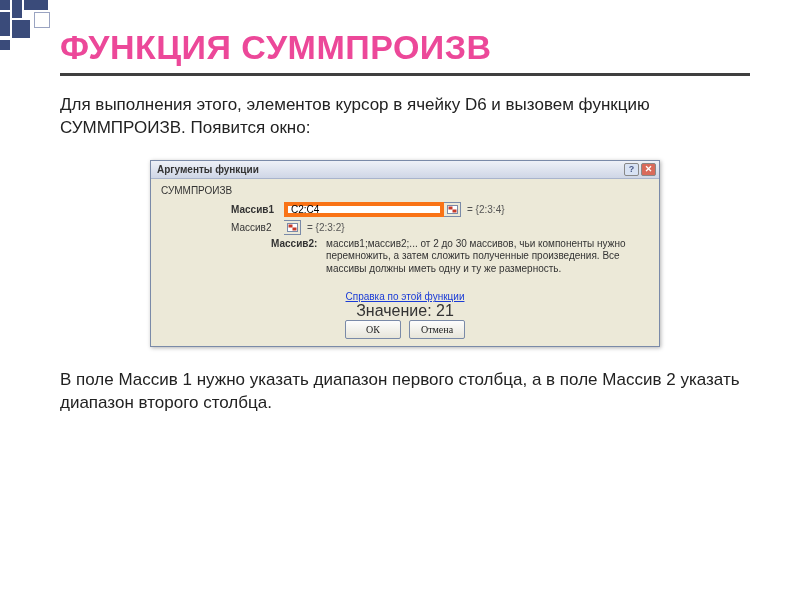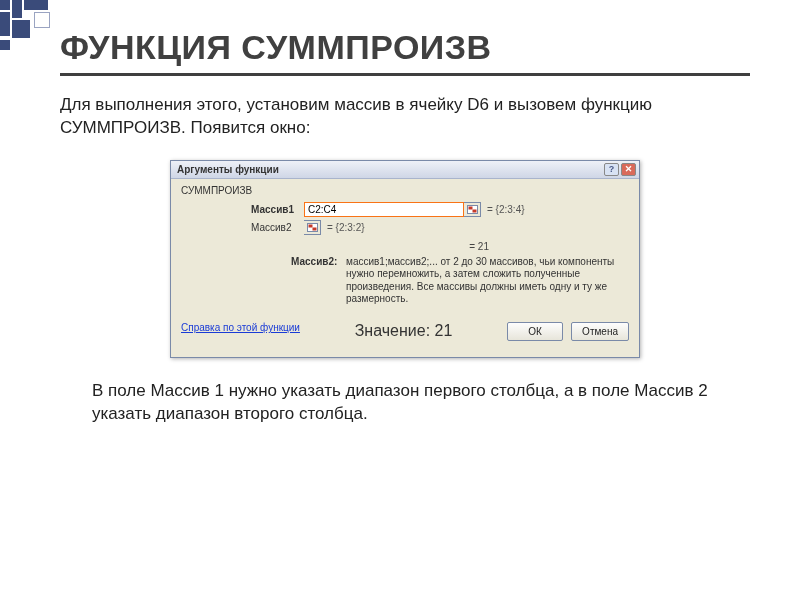--- a/index.html
+++ b/index.html
@@ -20,38 +20,38 @@
   .sq.s5 { left: 12px; top: 20px; width: 18px; height: 18px; }
   .sq.s6 { left: 0; top: 40px; width: 10px; height: 10px; }
   .sq-outline { position: absolute; border: 1px solid #9aa4c2; background: transparent; }
   .sq-outline.o1 { left: 34px; top: 12px; width: 16px; height: 16px; }
 
   .slide { padding: 28px 50px 0 60px; }
 
   .title {
     font-size: 34px;
     font-weight: 700;
-    color: #404040;
+    color: #ec4899;
     letter-spacing: 0.5px;
     border-bottom: 3px solid #3f3f3f;
     padding-bottom: 6px;
     margin-bottom: 18px;
   }
   .para {
     font-size: 17px;
     color: #222;
     line-height: 1.35;
     margin-bottom: 20px;
   }
-  .para.bottom { margin-top: 22px; margin-left: 32px; }
+  .para.bottom { margin-top: 22px; }
 
   
   .dialog-wrap { display: flex; justify-content: center; }
   .dialog {
-    width: 470px;
+    width: 510px;
     border: 1px solid #7a8aa8;
     font-family: Tahoma, Arial, sans-serif;
     font-size: 10px;
     background: #ece9d8;
     box-shadow: 1px 1px 4px rgba(0,0,0,0.3);
   }
   .dlg-title {
     height: 18px;
     background: linear-gradient(#eef1f7, #cfd6e6);
     display: flex; align-items: center; justify-content: space-between;
@@ -63,29 +63,29 @@
   .dlg-btn {
     width: 15px; height: 13px;
     display: flex; align-items: center; justify-content: center;
     font-size: 9px; font-weight: 700;
     border: 1px solid #888; border-radius: 2px;
     cursor: pointer;
   }
   .dlg-btn.help { background: #d8e2f3; color: #4a5a88; }
   .dlg-btn.close { background: #d96a5a; color: #fff; }
 
-  .dlg-body { padding: 6px 10px 16px 10px; background: #ece9d8; }
+  .dlg-body { padding: 6px 10px 7px 10px; background: #ece9d8; }
   .fn-name { font-size: 10px; color: #333; margin-bottom: 6px; }
   .args { padding-left: 70px; }
   .arg-row { display: flex; align-items: center; margin-bottom: 3px; }
   .arg-label { width: 53px; text-align: left; font-size: 10px; color: #333; padding-right: 4px; }
   .arg-label.bold { font-weight: 700; }
   .arg-input {
     width: 160px; height: 15px;
-    border: 1px solid #f97316;
+    border: 4px solid #f97316;
     background: #fff;
     font-size: 10px;
     padding: 0 3px;
     display: flex; align-items: center;
     color: #000;
   }
   .arg-ref {
     width: 17px; height: 15px; margin-left: 0;
     border: 1px solid #7a8aa8; border-left: none;
     background: #ece9d8;
@@ -95,24 +95,24 @@
   .arg-ref svg { display: block; }
   .arg-eq { margin-left: 6px; font-size: 10px; color: #555; }
   .arg-eq.ph { color: #b7a98a; }
 
   .result-line { text-align: right; padding-right: 140px; margin: 6px 0 4px 0; font-size: 10px; color: #444; }
   .desc { font-size: 10px; color: #333; margin-bottom: 10px; line-height: 1.2; }
   .arg-help { display: flex; font-size: 10px; color: #333; margin-bottom: 14px; padding-left: 110px; line-height: 1.25; }
   .arg-help-label { font-weight: 700; width: 55px; flex: 0 0 55px; }
   .arg-help-text { flex: 1; }
 
-  .dlg-footer { display: flex; align-items: flex-start; justify-content: space-between; padding-top: 2px; }
+  .dlg-footer { display: flex; align-items: center; justify-content: space-between; padding-top: 2px; flex-direction: column; }
   .help-link { color: #1a3bd6; text-decoration: underline; font-size: 10px; cursor: pointer; }
   .value-text { font-size: 16px; color: #333; }
-  .btns { display: flex; gap: 8px; }
+  .btns { display: flex; gap: 8px; font-family: Liberation Serif, serif; }
   .win-btn {
     height: 19px; min-width: 56px;
     border: 1px solid #7a8aa8; border-radius: 2px;
     background: linear-gradient(#fdfdfd, #e7e5da);
     font-size: 10px; color: #222;
     display: flex; align-items: center; justify-content: center;
     cursor: pointer; padding: 0 10px;
   }
 </style>
 </head>
@@ -124,21 +124,21 @@
     <div class="sq s3"></div>
   <div class="sq s4"></div>
     <div class="sq s5"></div>
     <div class="sq s6"></div>
   <div class="sq-outline o1"></div>
 </div>
 
 <div class="slide">
   <h1 class="title">ФУНКЦИЯ СУММПРОИЗВ</h1>
 
-  <p class="para">Для выполнения этого, установим массив в ячейку  D6 и вызовем функцию СУММПРОИЗВ. Появится окно:</p>
+  <p class="para">Для выполнения этого, элементов курсор в ячейку  D6 и вызовем функцию СУММПРОИЗВ. Появится окно:</p>
 
   <div class="dialog-wrap">
     <div class="dialog">
       <div class="dlg-title">
         <span class="dlg-title-text">Аргументы функции</span>
         <div class="dlg-title-btns">
           <div class="dlg-btn help">
               <span>?</span>
             </div>
           <div class="dlg-btn close">
@@ -171,21 +171,20 @@
               <svg width="11" height="9" viewBox="0 0 11 9">
                   <rect x="0.5" y="0.5" width="10" height="8" fill="#fff" stroke="#7a8aa8"></rect>
                   <rect x="1.5" y="1.5" width="4" height="3" fill="#c63a2a"></rect>
                   <rect x="5.5" y="4.5" width="4" height="3" fill="#c63a2a"></rect>
                 </svg>
             </div>
             <div class="arg-eq">= {2:3:2}</div>
           </div>
         </div>
 
-        <div class="result-line">= 21</div>
 
         <div class="arg-help">
           <div class="arg-help-label">Массив2:</div>
           <div class="arg-help-text">массив1;массив2;... от 2 до 30 массивов, чьи компоненты нужно перемножить, а затем сложить полученные произведения. Все массивы должны иметь одну и ту же размерность.</div>
         </div>
 
         <div class="dlg-footer">
           <span class="help-link">Справка по этой функции</span>
           <span class="value-text">
             <span>Значение:</span>

